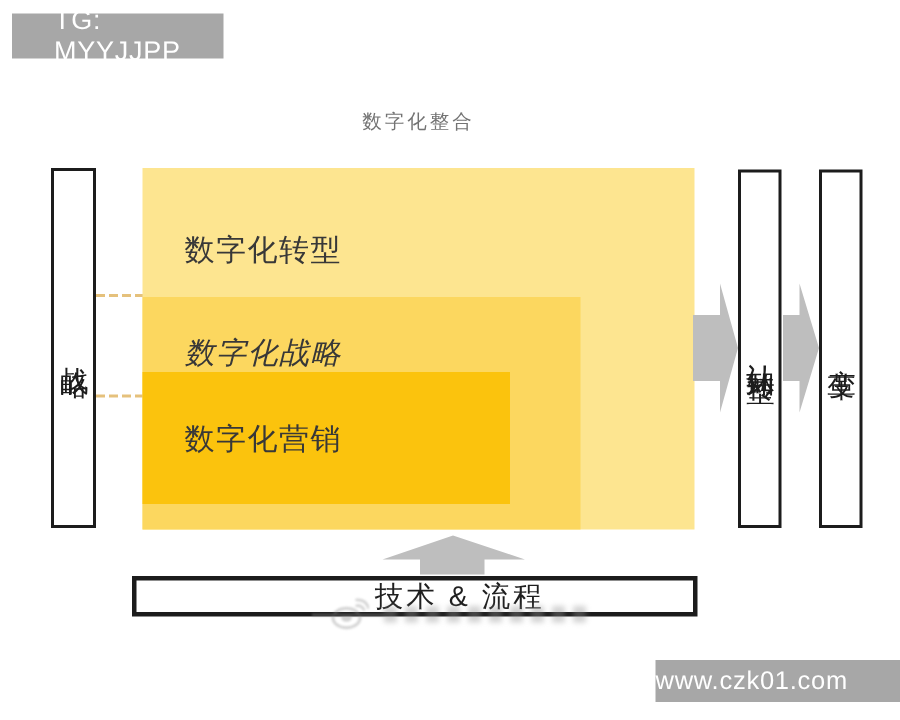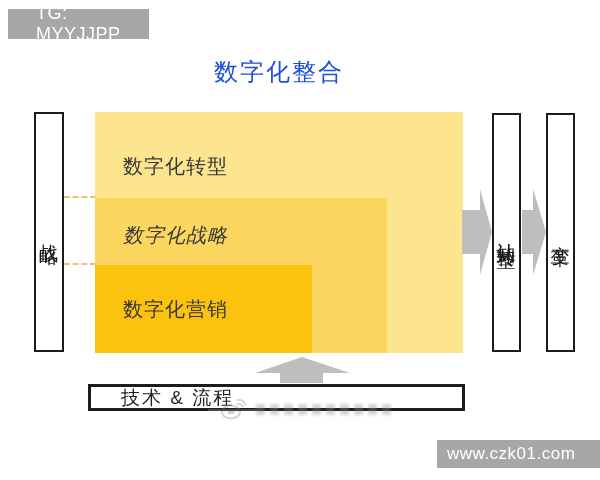--- a/index.html
+++ b/index.html
@@ -8,60 +8,60 @@
     font-family:"Liberation Sans","DejaVu Sans",sans-serif;
     position:relative;overflow:hidden;
   }
   .abs{position:absolute;}
   
   .badge{
     background:#a7a7a7;color:#ffffff;display:flex;align-items:center;
     font-size:18px;letter-spacing:0.5px;
   }
   #tg-badge{left:8px;top:9px;width:141px;height:30px;padding-left:28px;box-sizing:border-box;}
-  #site-badge{left:437px;top:440px;width:163px;height:28px;padding-left:10px;box-sizing:border-box;font-size:17px;}
+  #site-badge{left:437px;top:440px;width:163px;height:28px;box-sizing:border-box;font-size:17px;}
   
   #main-title{
-    left:95px;top:56px;width:368px;text-align:center;
-    font-size:24px;color:#1d4ed8;letter-spacing:2px;font-weight:500;
+    left:95px;top:72px;width:368px;text-align:center;
+    font-size:13px;color:#737373;letter-spacing:2px;font-weight:500;
   }
   
   .vbox{
     background:#ffffff;border:2px solid #1c1c1c;box-sizing:border-box;
     display:flex;align-items:center;justify-content:center;
   }
   .vtext{
     writing-mode:vertical-rl;text-orientation:upright;
     font-size:19px;color:#1c1c1c;letter-spacing:3px;line-height:1;
   }
   #strategy-box{left:34px;top:112px;width:30px;height:240px;}
   #cognition-box{left:492px;top:113px;width:29px;height:239px;}
   #change-box{left:546px;top:113px;width:29px;height:239px;}
   
   #rect-outer{left:95px;top:112px;width:368px;height:241px;background:#fde590;}
   #rect-middle{left:95px;top:198px;width:292px;height:155px;background:#fcd75f;}
-  #rect-inner{left:95px;top:265px;width:217px;height:88px;background:#fbc30d;}
+  #rect-inner{left:95px;top:248px;width:217px;height:88px;background:#fbc30d;padding-left:28px;}
   .rect-label{
     position:absolute;left:28px;font-size:20px;color:#383838;
     font-weight:500;letter-spacing:1px;white-space:nowrap;
   }
   #label-outer{top:41px;}
   #label-middle{top:24px;font-style:italic;}
   #label-inner{top:31px;}
   
   .dash-line{left:64px;width:32px;height:0;border-top:2px dashed #dfb25c;opacity:.8;}
   #dash-top{top:196px;}
   #dash-bottom{top:263px;}
   
   #arrow-layer{left:0;top:0;width:600px;height:480px;pointer-events:none;}
   
   #tech-box{
     left:88px;top:384px;width:377px;height:27px;background:#ffffff;
     border:3px solid #1c1c1c;box-sizing:border-box;
-    display:flex;align-items:center;justify-content:flex-start;
+    display:flex;align-items:center;justify-content:center;
   }
   #tech-box span{
     font-size:19px;color:#1f1f1f;letter-spacing:2px;font-weight:500;
     transform:translateX(30px);white-space:nowrap;
   }
   
   #watermark{left:218px;top:396px;width:180px;height:26px;opacity:.38;filter:blur(0.6px);}
   #watermark .wicon{position:absolute;left:2px;top:2px;}
   #watermark .wsmudge{
     position:absolute;left:38px;top:8px;width:140px;height:11px;

